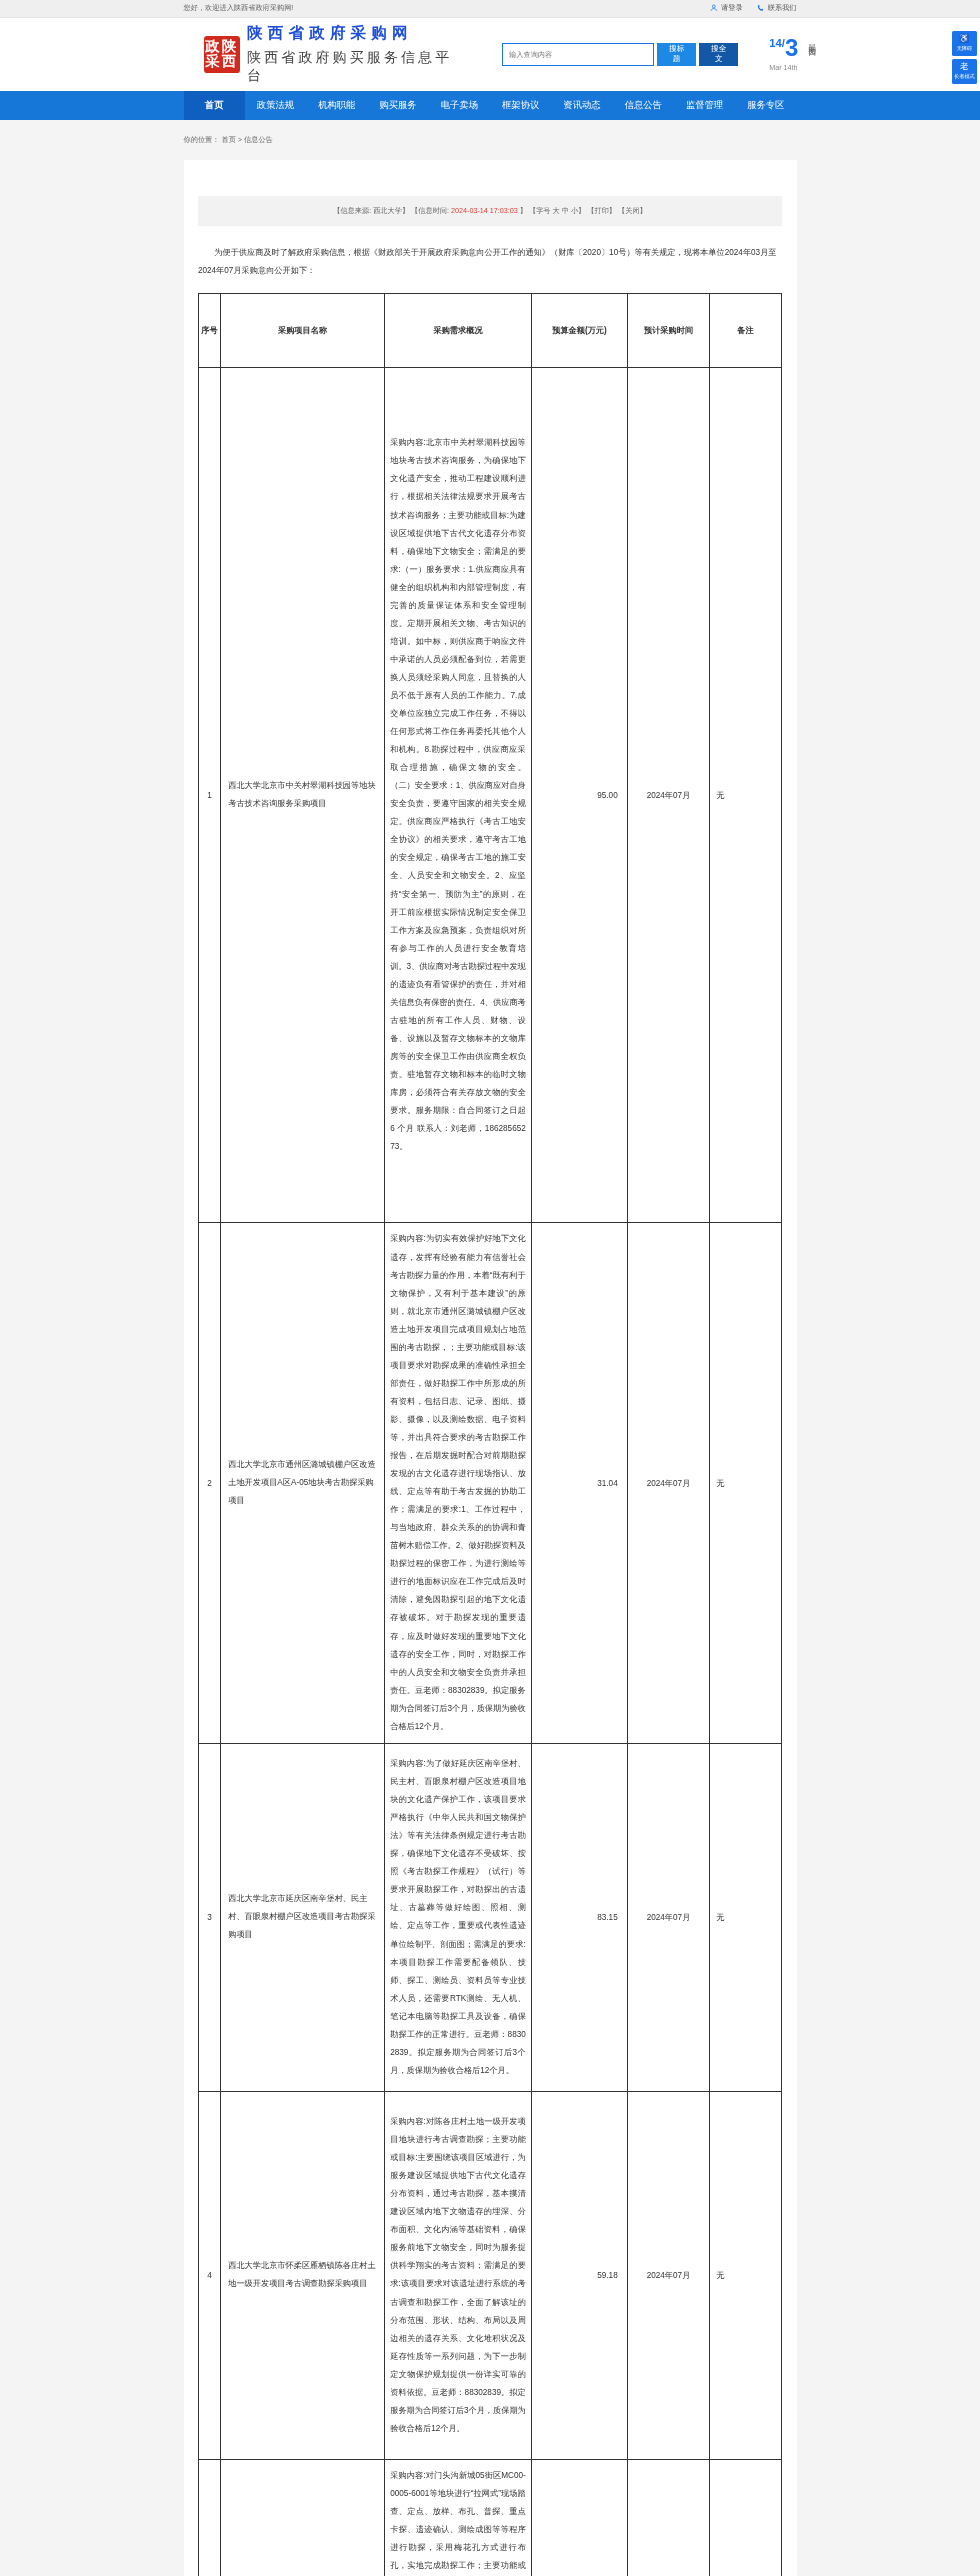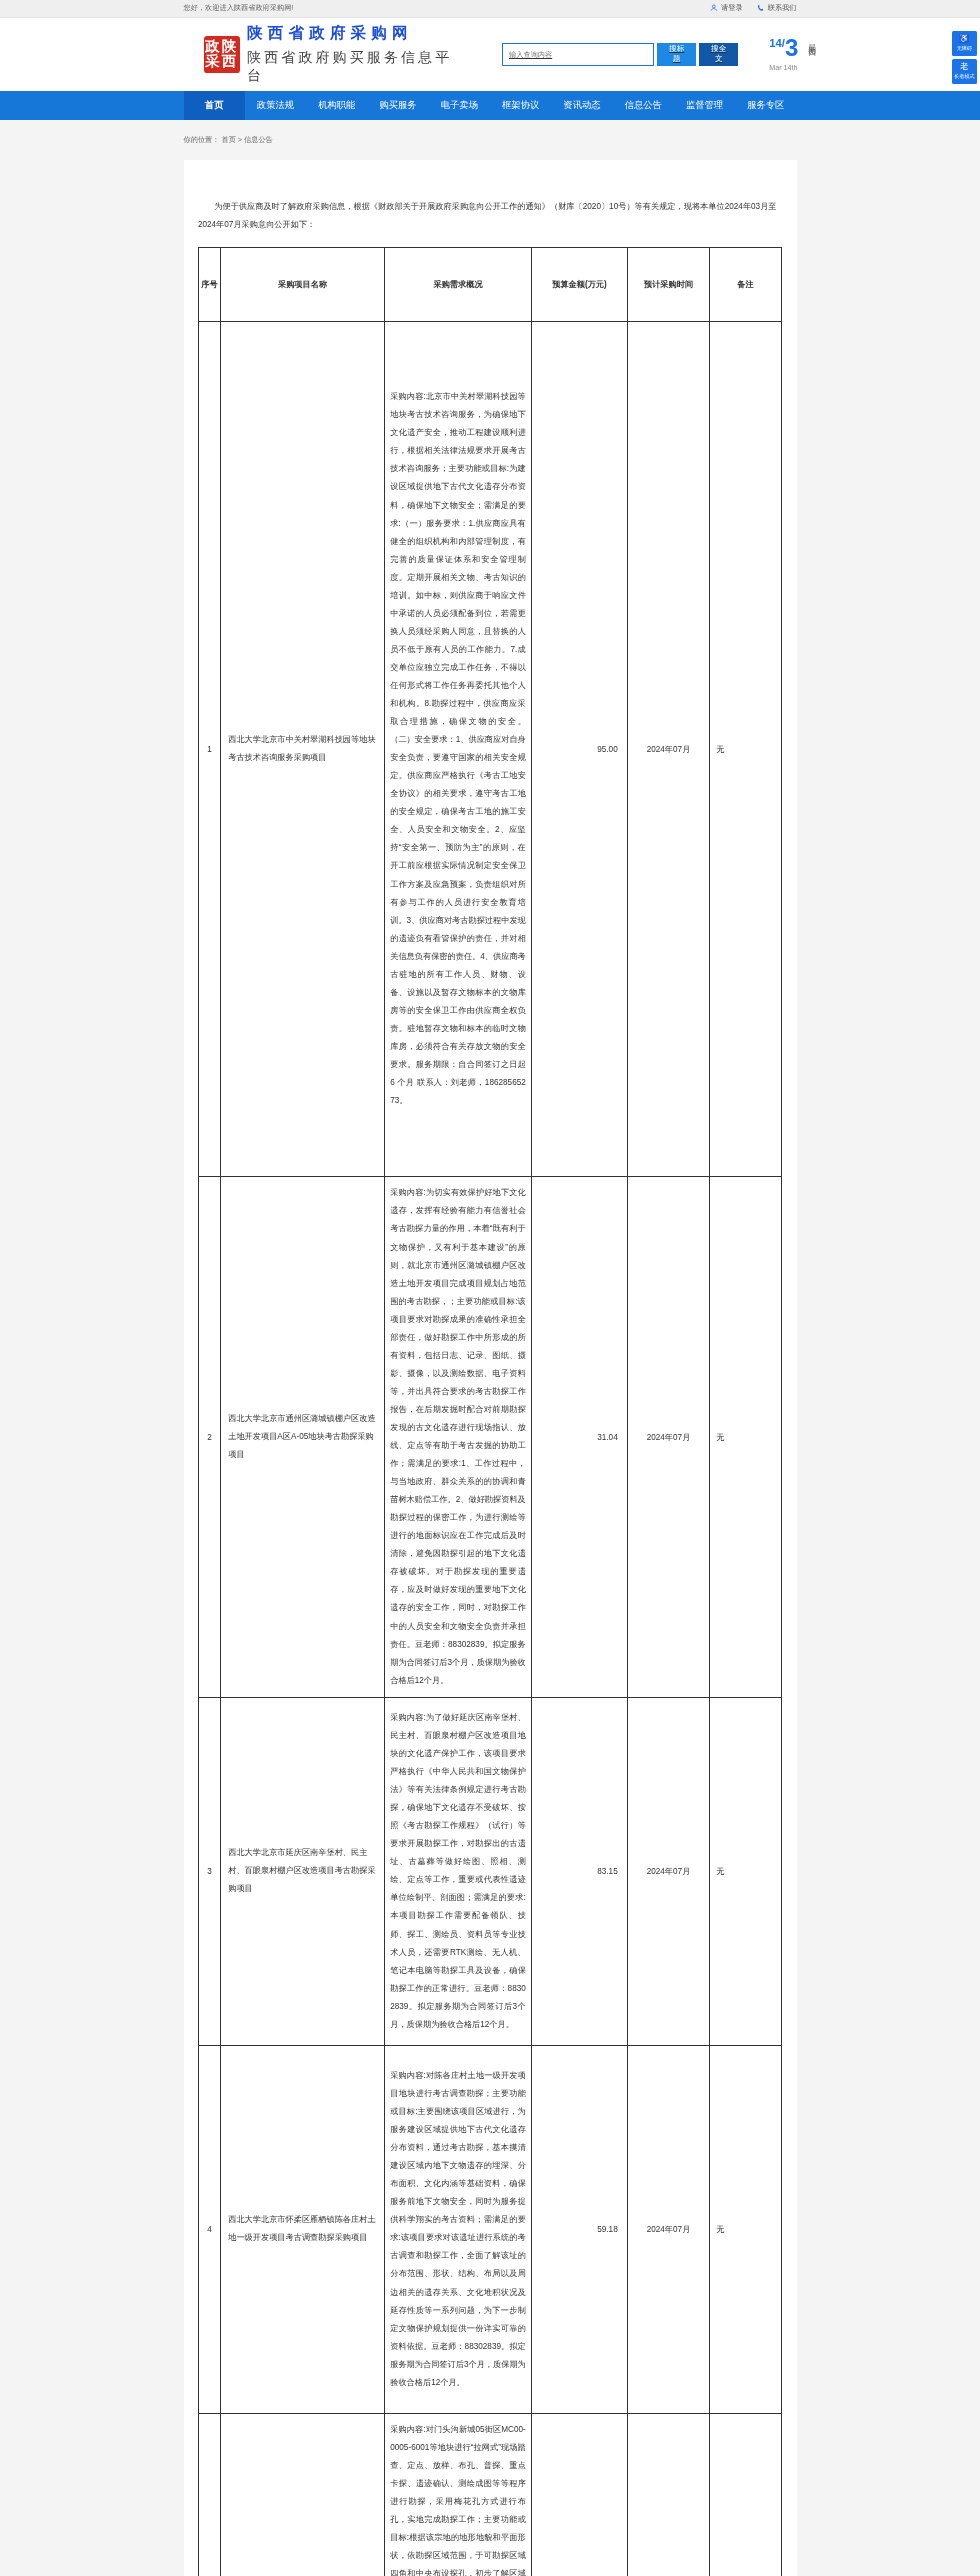--- a/index.html
+++ b/index.html
@@ -13,21 +13,21 @@
   .icon-blue { color:#1a73e8; fill:#1a73e8; }
 
   
   .header { height:73px; background:#ffffff;padding-left:40px; }
   .header-inner { width:613px; margin:0 auto; height:100%; display:flex; align-items:center; }
   .brand { display:flex; align-items:center; gap:7.2px; }
   .seal { width:37px; height:37px; background:#d22a1f; border-radius:3.1px; display:flex; flex-direction:column; justify-content:center; align-items:center; line-height:1.05; }
   .seal div { color:#fff; font-size:14.4px; font-weight:bold; letter-spacing:2.1px; }
   .brand-text .bt1 { font-size:15.5px; font-weight:bold; letter-spacing:5.2px; color:#1d4ed8; }
   .brand-text .bt2 { font-size:14px; letter-spacing:3.1px; color:#444; margin-top:4.1px; }
-  .search-zone { display:flex; align-items:center; margin-left:36px;text-decoration:underline; }
+  .search-zone { display:flex; align-items:center; margin-left:36px; }
   .search-input { width:155px; height:23px; border:1px solid #1a73e8; padding:0 6.2px; font-size:7.2px; outline:none; color:#333; background:#fff; }
   .btn-search { height:23px; padding:0 8.2px; border:none; color:#fff; font-size:7.7px; cursor:pointer; }
   .btn-title { background:#1e88e5; margin-left:3.1px; }
   .btn-full { background:#1258a7; margin-left:3.1px; }
   .date-zone { margin-left:31px; display:flex; align-items:flex-start; gap:8.2px; }
   .date-num { color:#1a73e8; font-weight:bold; line-height:1; }
   .date-num .small { font-size:11.3px; vertical-align:9.3px; }
   .date-num .big { font-size:24px; }
   .date-en { color:#888; font-size:7.2px; margin-top:3.1px; }
   .weekday { writing-mode:vertical-rl; font-size:7.7px; color:#555; letter-spacing:3.1px; margin-top:1px; }
@@ -152,20 +152,27 @@
     <span>你的位置：</span>
     <a>首页</a>
     <span> &gt;</span>
     <a>信息公告</a>
   </div>
 </div>
 
 <div class="main">
   <div class="card">
 
+    <div class="meta">
+      <span>【信息来源: 西北大学】</span>
+      <span>【信息时间: </span><span class="red">2024-03-14 17:03:03</span><span> 】</span>
+      <span>【字号</span><span id="font-sizes"><span class="link"> 大</span><span class="link"> 中</span><span class="link"> 小</span></span><span>】</span>
+      <span class="link">【打印】</span>
+      <span class="link">【关闭】</span>
+    </div>
 
     <div class="intro">为便于供应商及时了解政府采购信息，根据《财政部关于开展政府采购意向公开工作的通知》（财库〔2020〕10号）等有关规定，现将本单位2024年03月至2024年07月采购意向公开如下：</div>
 
     <table class="purchase">
       <colgroup>
         <col style="width:22px">
           <col style="width:164px">
           <col style="width:147px">
         <col style="width:96px">
           <col style="width:82px">

